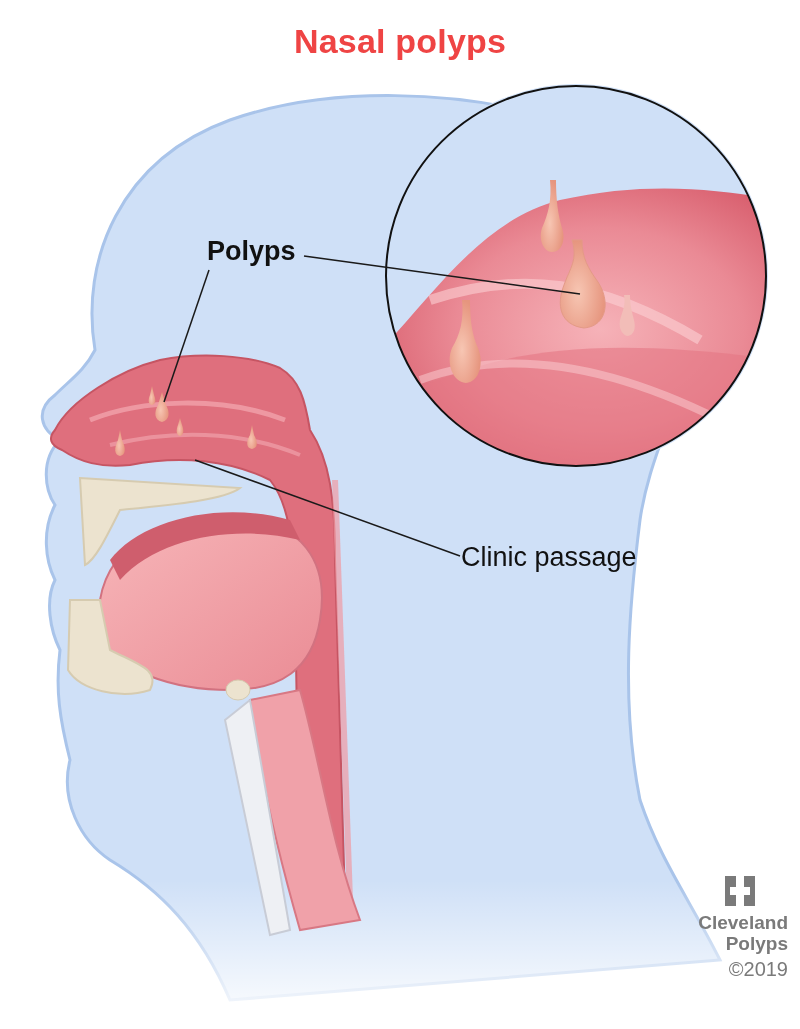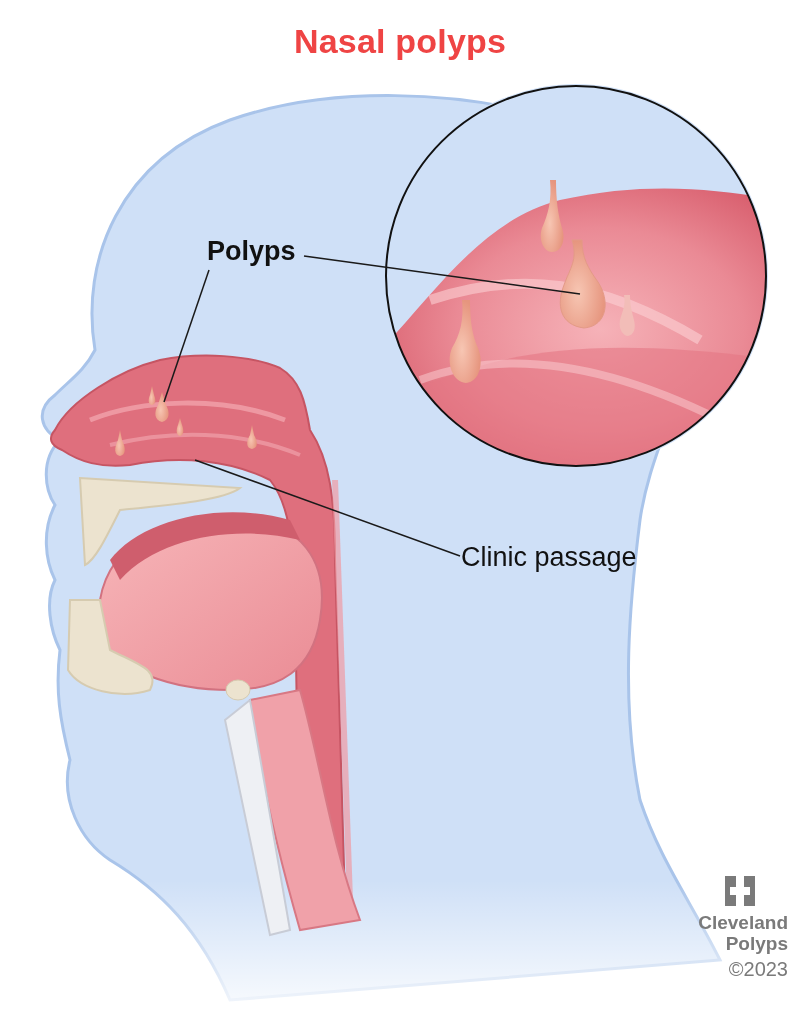--- a/index.html
+++ b/index.html
@@ -108,14 +108,14 @@
   <svg class="logo-mark" width="30" height="30" viewBox="0 0 30 30">
     <rect x="0" y="0" width="11" height="11" fill="#7a7a7a"></rect>
     <rect x="19" y="0" width="11" height="11" fill="#7a7a7a"></rect>
     <rect x="0" y="19" width="11" height="11" fill="#7a7a7a"></rect>
     <rect x="19" y="19" width="11" height="11" fill="#7a7a7a"></rect>
     <rect x="0" y="0" width="5" height="30" fill="#7a7a7a"></rect>
     <rect x="25" y="0" width="5" height="30" fill="#7a7a7a"></rect>
   </svg>
   <div class="logo-name">Cleveland</div>
   <div class="logo-name">Polyps</div>
-  <div class="logo-year">©2023</div>
+  <div class="logo-year">©2019</div>
 </div>
 
 </body></html>

